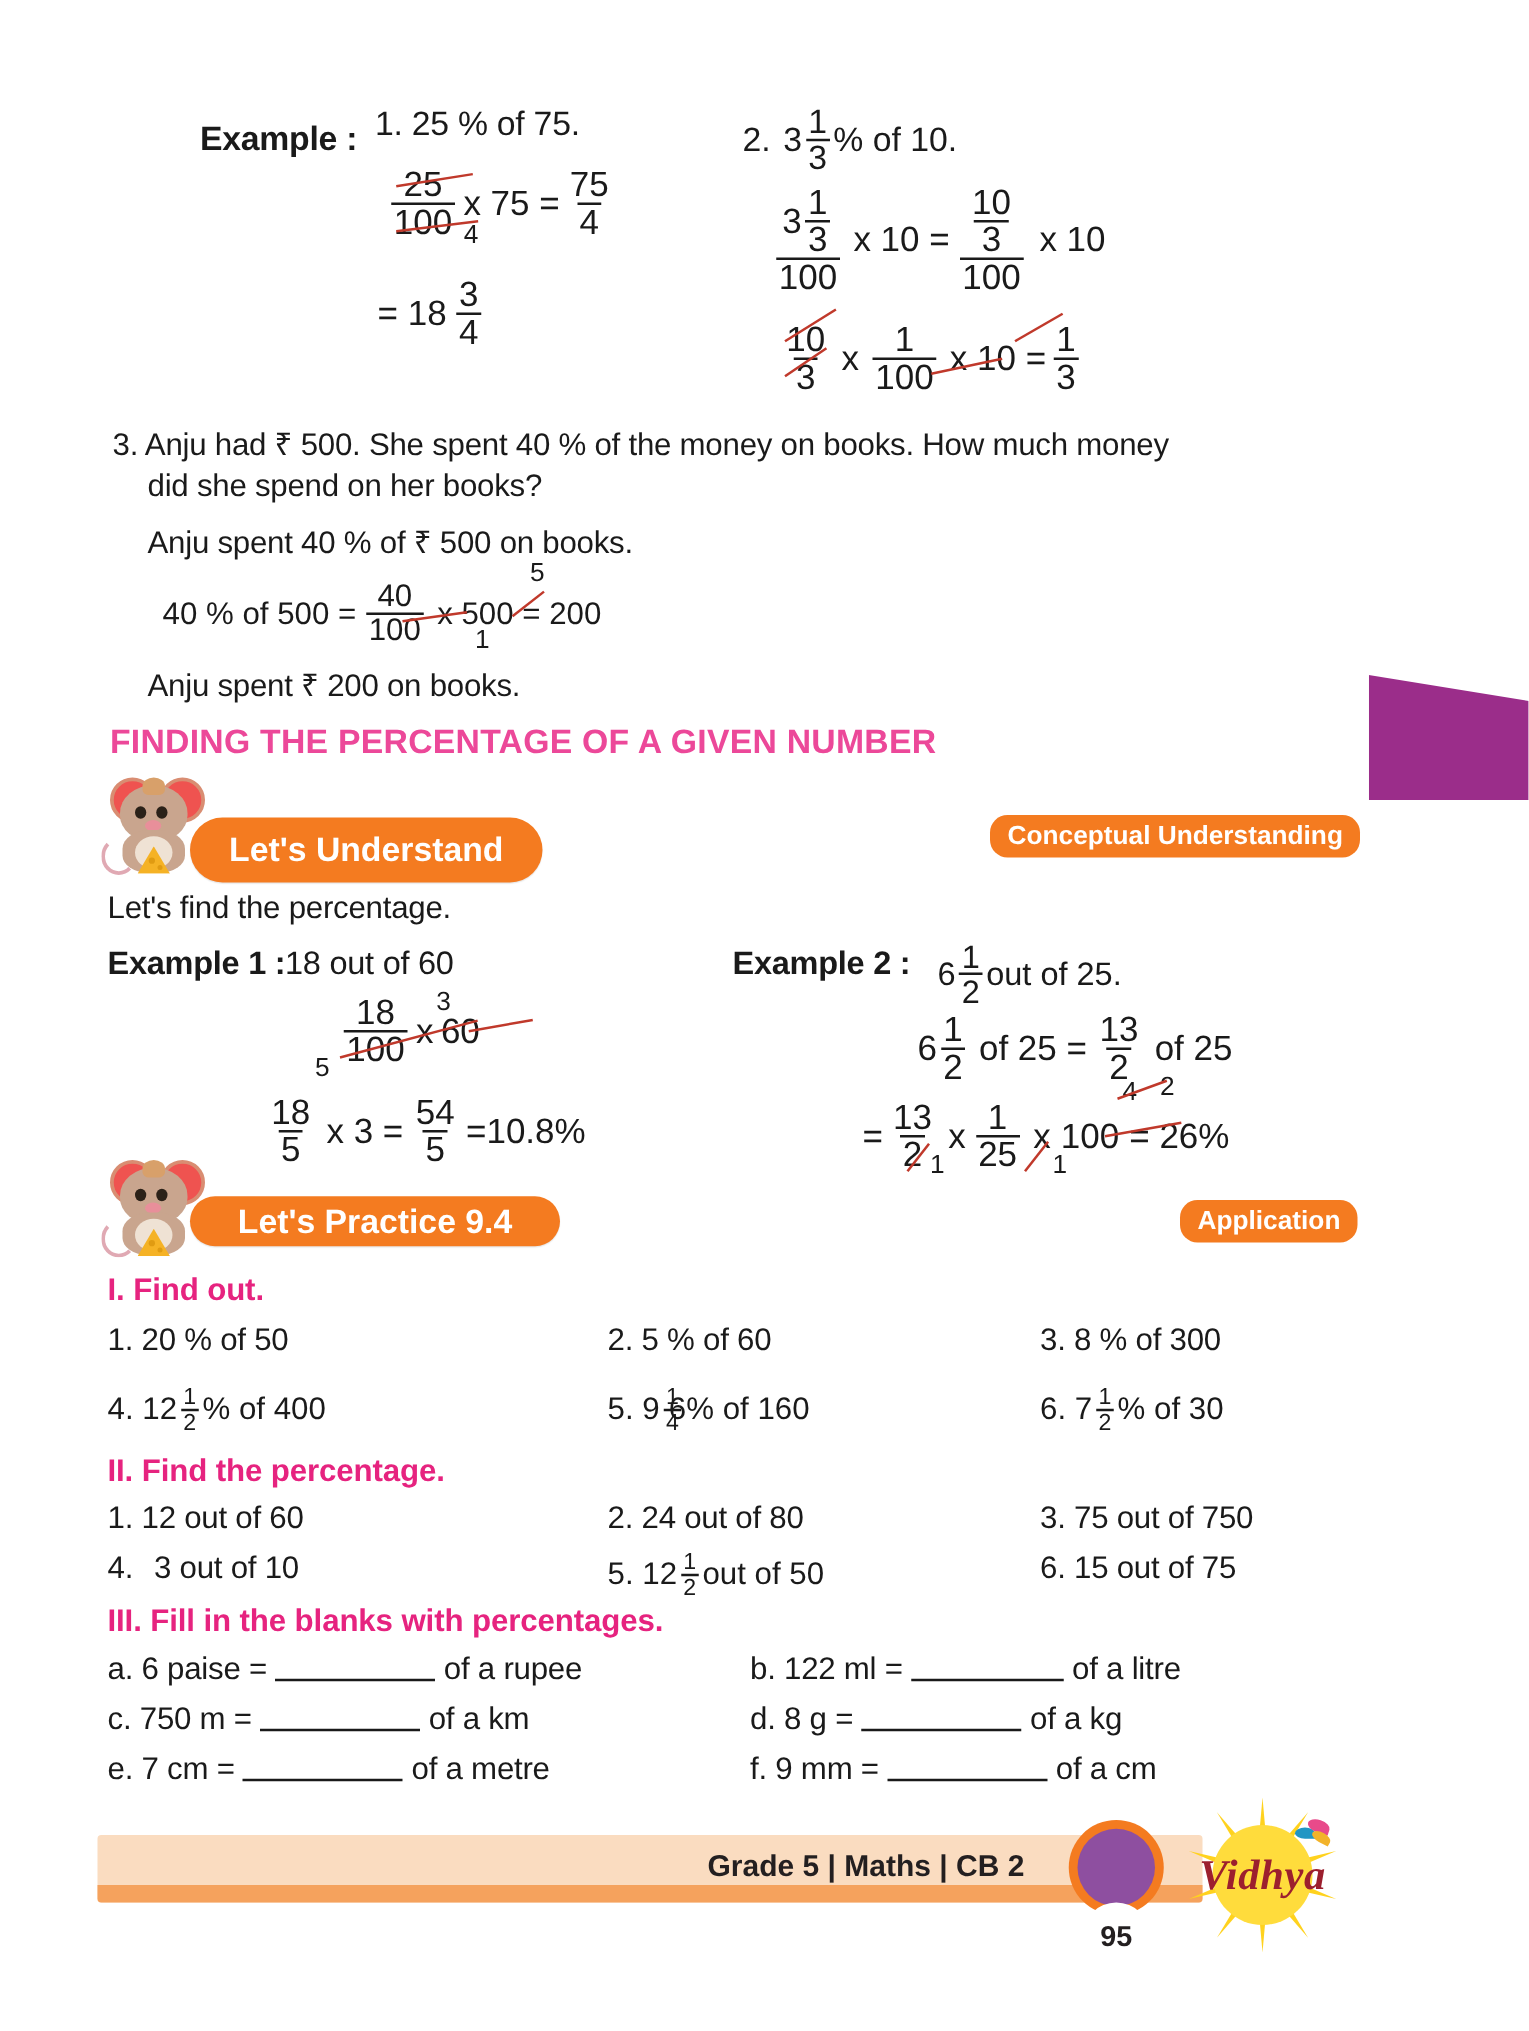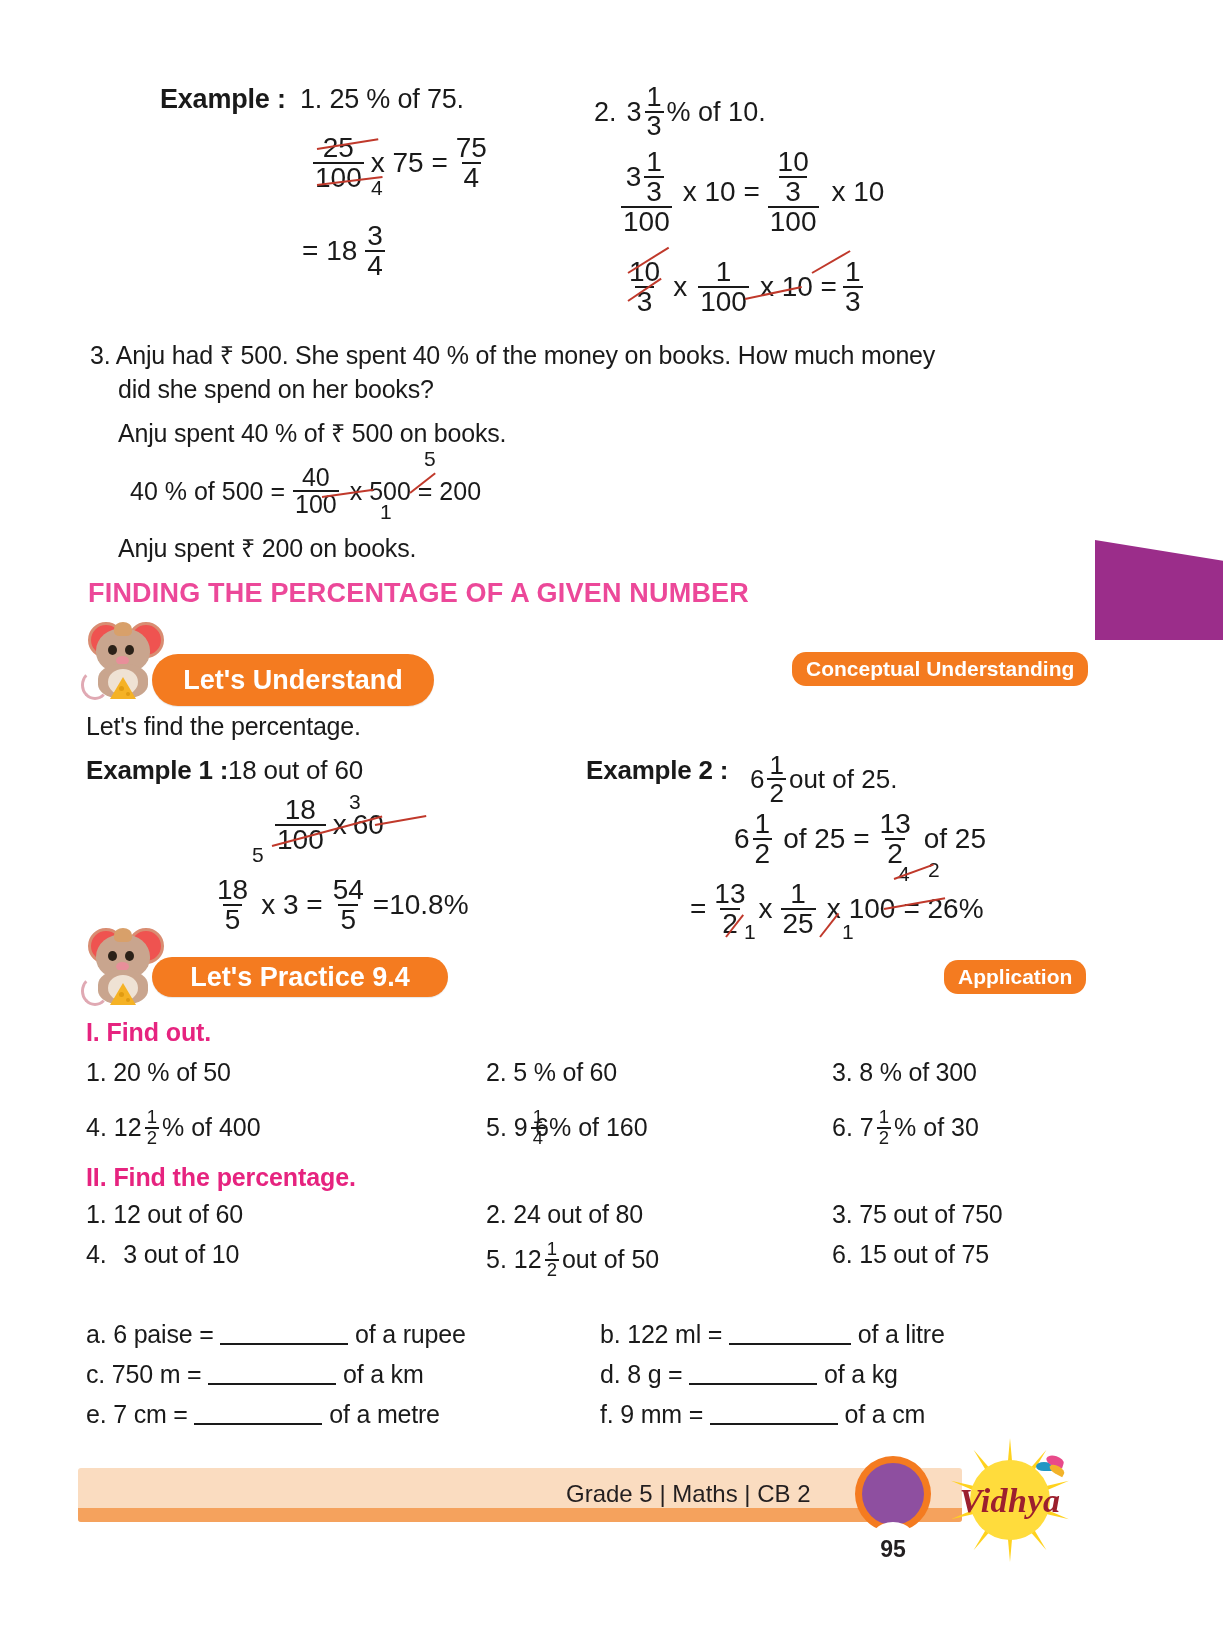--- a/index.html
+++ b/index.html
@@ -95,21 +95,21 @@
   .footer-bar {
     position:absolute; left:78px; top:1468px; width:884px; height:54px;
     background:#fadcc0; border-radius:3px;
   }
   .footer-bar-shadow {
     position:absolute; left:78px; top:1508px; width:884px; height:14px;
     background:#f5a25d; border-radius:0 0 3px 3px;
   }
   .footer-text {
     position:absolute; left:566px; top:1480px;
-    font-size:24px; font-weight:normal; color:#231f20; white-space:nowrap;
+    font-size:24px; font-weight:bold; color:#231f20; white-space:nowrap;
   }
   .page-circle-outer {
     position:absolute; left:855px; top:1456px; width:76px; height:76px;
     border-radius:50%; background:#f47b20;
   }
   .page-circle-mid {
     position:absolute; left:862px; top:1463px; width:62px; height:62px;
     border-radius:50%; background:#8e4fa0;
   }
   .page-circle {
@@ -139,21 +139,21 @@
   .blank-line { display:inline-block; border-bottom:2.6px solid #1a1a1a; height:1em;
                 vertical-align:-2px; }
 </style>
 </head>
 <body>
 
 <div class="page">
 
   <div class="purple-tab"></div>
 
-  <div class="txt bold" style="left:160px; top:84px; font-size:27px;">Example :</div>
+  <div class="txt bold" style="left:160px; top:96px; font-size:27px;">Example :</div>
   <div class="txt" style="left:300px; top:84px; font-size:27px;">
     <span>1.</span>
     <span>25 % of 75.</span>
   </div>
 
   <div class="inlrow big" style="left:310px; top:134px;">
     <span class="frac">
       <span class="num">25</span>
       <span class="den">100</span>
     </span>
@@ -440,20 +440,21 @@
       <span class="num">1</span>
       <span class="den">2</span>
     </span>
     <span>out of 50</span>
   </div>
   <div class="txt" style="left:832px; top:1240px;">
     <span>6.</span>
     <span>15 out of 75</span>
   </div>
 
+  <div class="pink-head" style="left:86px; top:1283px;">III. Fill in the blanks with percentages.</div>
 
   <div class="txt" style="left:86px; top:1318px;">
     <span>a.</span>
     <span>6 paise =</span>
     <span class="blank-line" style="width:128px;"></span>
     <span>of a rupee</span>
   </div>
   <div class="txt" style="left:600px; top:1318px;">
     <span>b.</span>
     <span>122 ml =</span>

